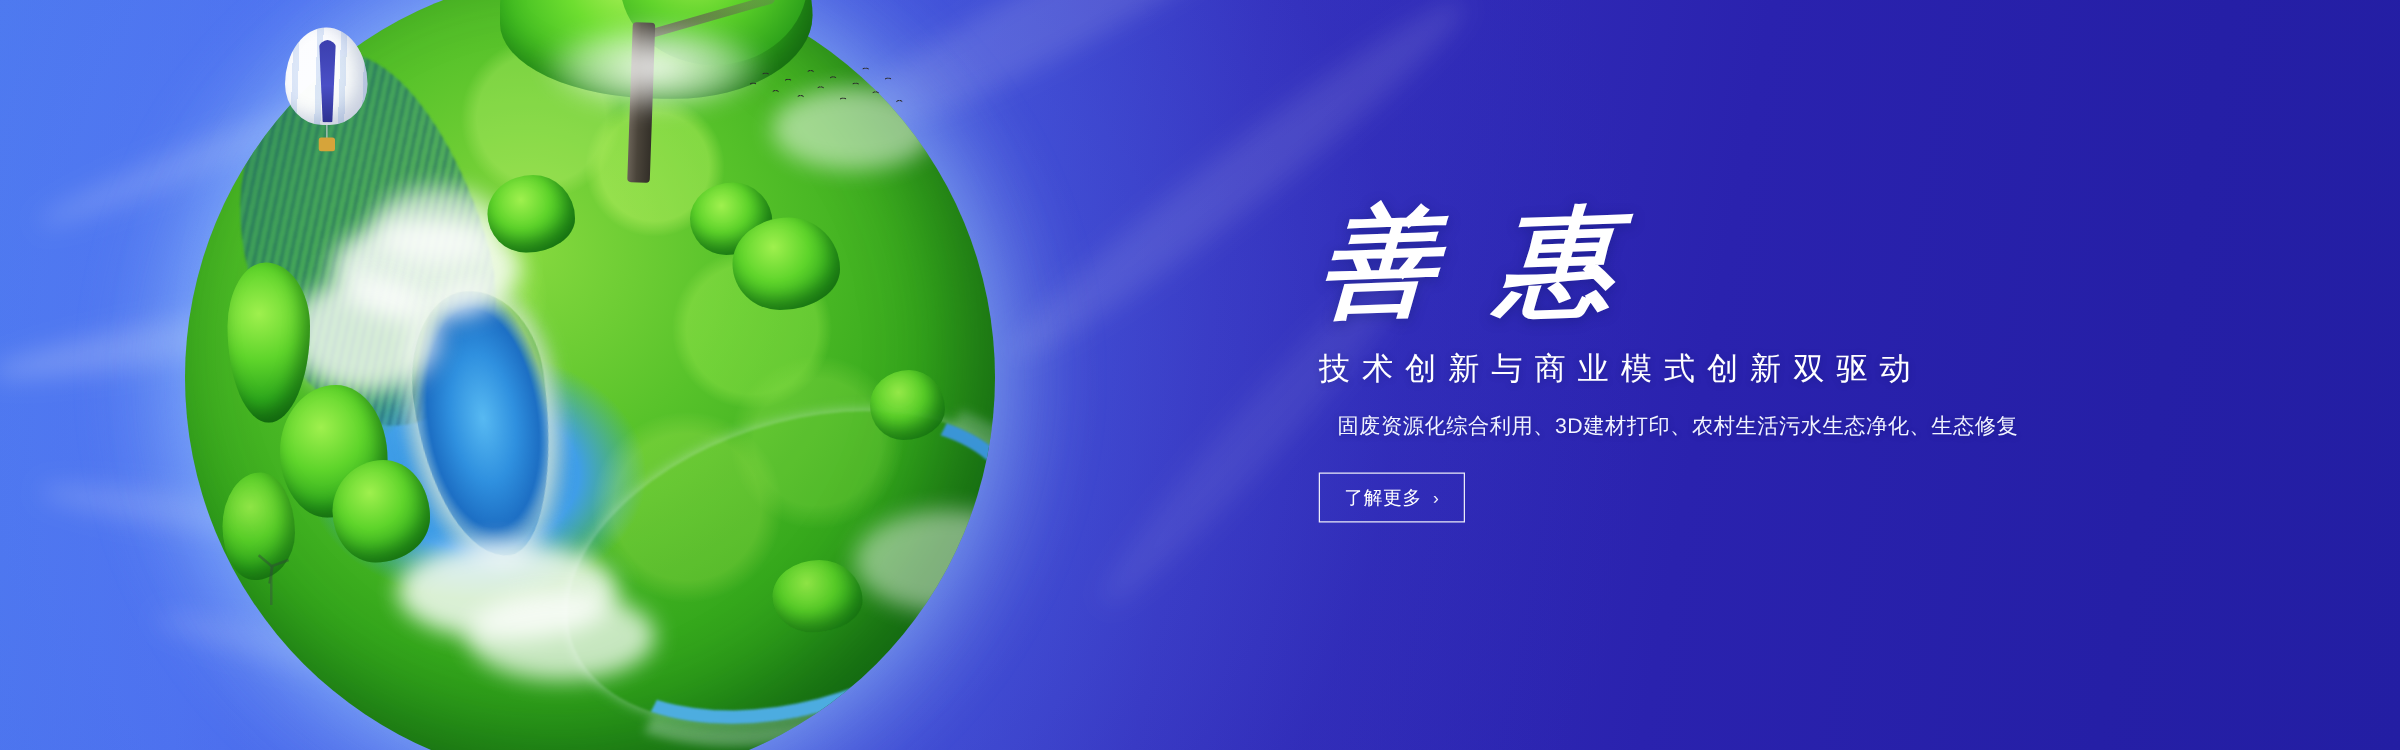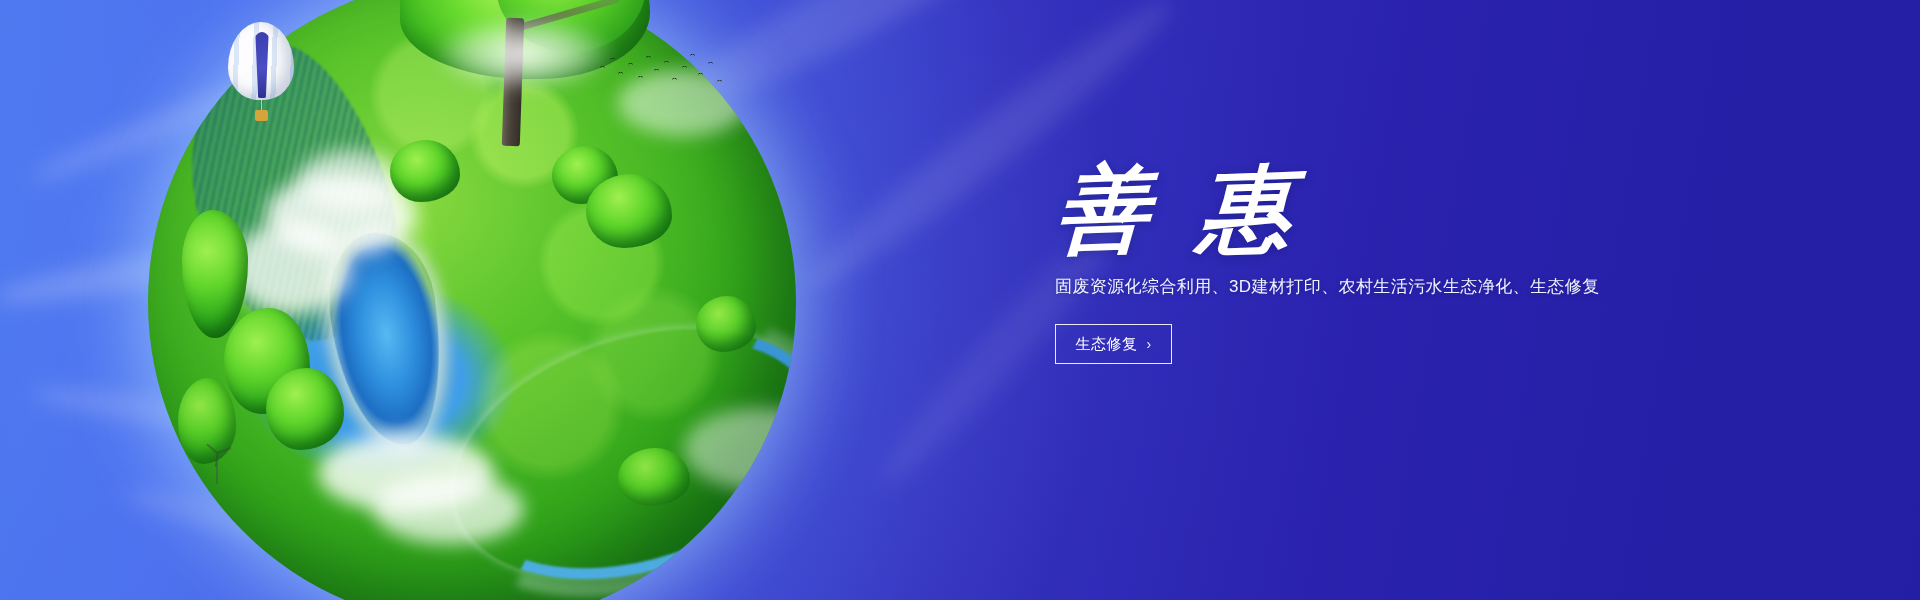--- a/index.html
+++ b/index.html
@@ -252,20 +252,21 @@
     white-space:nowrap;
     text-shadow:0 1px 6px rgba(10,20,90,0.30);
   }
   .desc{
     margin-top:20px;
     font-size:17px;line-height:1.3;font-weight:400;
     letter-spacing:0.4px;
     color:#f2f4ff;
     white-space:nowrap;
     text-shadow:0 1px 5px rgba(10,20,90,0.30);
+    margin-left:15px;
   }
   .cta{
     margin-top:26px;
     display:inline-flex;align-items:center;justify-content:center;gap:9px;
     width:117px;height:40px;
     border:1px solid rgba(255,255,255,0.9);
     background:transparent;color:#fff;
     font-size:15px;letter-spacing:0.5px;
     cursor:pointer;
     font-family:"Liberation Sans","DejaVu Sans",sans-serif;
@@ -365,22 +366,23 @@
     <div class="headline">
       <div class="hl-group">
         <span class="hl-big">善</span>
       </div>
       <div class="hl-gap"></div>
       <div class="hl-group">
         <span class="hl-big">惠</span>
       </div>
     </div>
 
+    <div class="subtitle">技术创新与商业模式创新双驱动</div>
 
     <div class="desc">固废资源化综合利用、3D建材打印、农村生活污水生态净化、生态修复</div>
 
     <div class="cta">
-      <span>生态修复</span>
+      <span>了解更多</span>
       <span class="chev">›</span>
     </div>
 
   </div>
 </div>
 
 </body></html>

